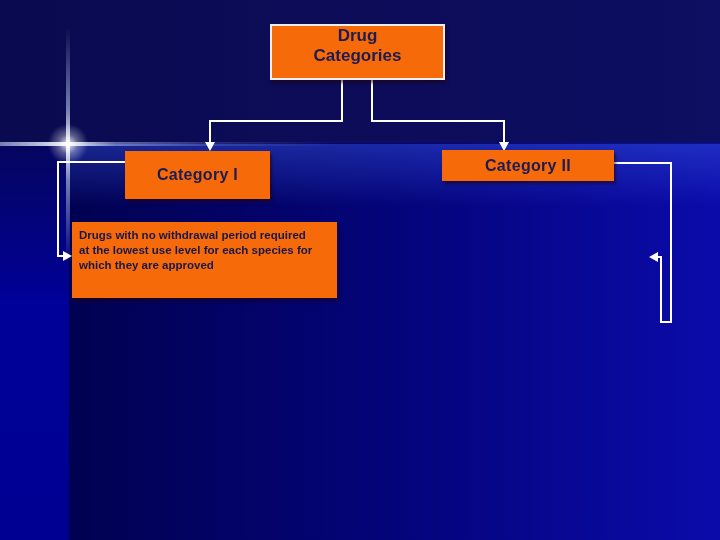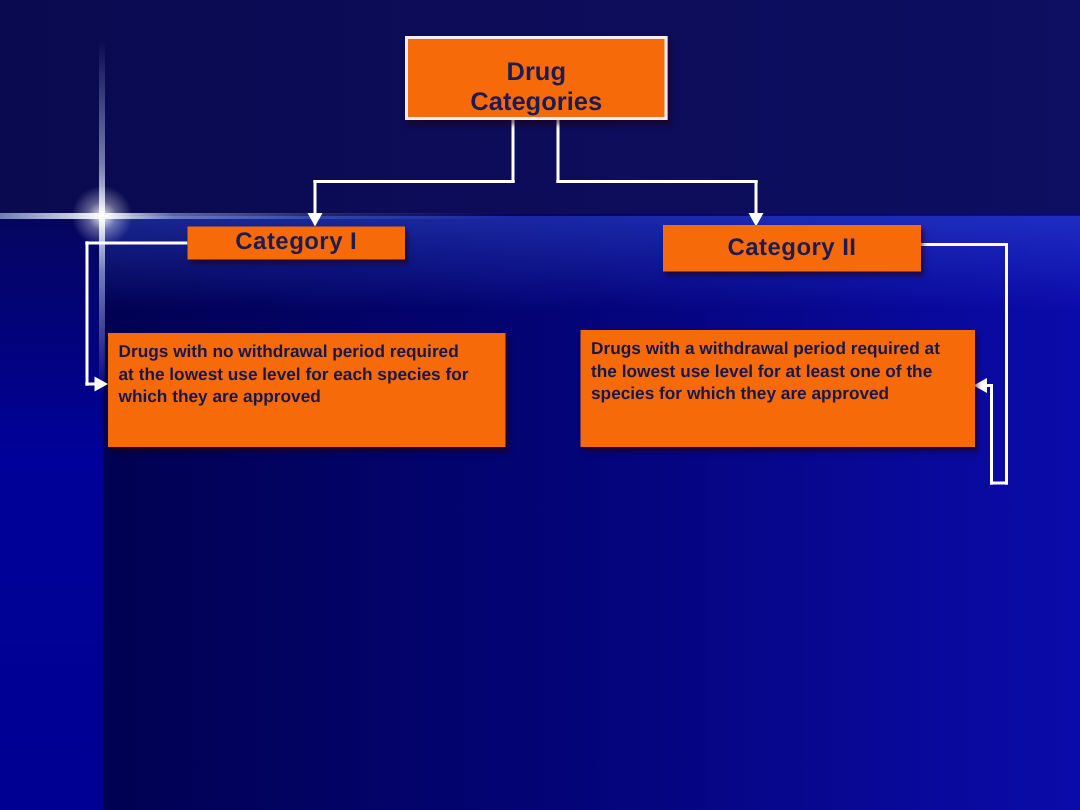--- a/index.html
+++ b/index.html
@@ -39,26 +39,26 @@
     background:radial-gradient(circle, rgba(255,255,255,0.95) 0%, rgba(255,255,255,0.35) 32%, rgba(255,255,255,0) 68%);
   }
   
   .obox {
     position:absolute; background:#f76a0a; color:#1c1c52; font-weight:bold;
     box-shadow:2px 3px 3px rgba(35,0,12,0.55); box-sizing:border-box;
   }
   .title-box {
     left:270px; top:24px; width:175px; height:56px;
     border:2px solid #efefef;
-    display:flex; align-items:flex-end; justify-content:center;
+    display:flex; align-items:flex-start; justify-content:center;
     text-align:center; font-size:17px; line-height:1.18;
   }
   .title-box span { display:inline-block; max-width:110px; }
   .cat-box { display:flex; align-items:center; justify-content:center; font-size:16px; letter-spacing:0.3px; }
-  .cat1 { left:125px; top:151px; width:145px; height:22px; }
+  .cat1 { left:125px; top:151px; width:145px; height:48px; }
   .cat2 { left:442px; top:150px; width:172px; height:31px; }
   .desc {
     font-size:11.5px; line-height:1.32; padding:6px 20px 4px 7px;
     color:#18184a; text-align:left;
   }
   .desc1 { left:72px; top:222px; width:265px; height:76px; }
   .desc2 { left:387px; top:220px; width:263px; height:78px; }
   
   .cline { position:absolute; background:#ffffff; }
   .c-t-v1 { left:341px; top:80px;  width:2px;  height:42px; }
@@ -127,17 +127,14 @@
   </div>
 
   <div class="obox cat-box cat2">
     <span>Category II</span>
   </div>
 
   <div class="obox desc desc1">
     <span>Drugs with no withdrawal period required at the lowest use level for each species for which they are approved</span>
   </div>
 
-  <div class="obox desc desc2">
-    <span>Drugs with a withdrawal period required at the lowest use level for at least one of the species for which they are approved</span>
-  </div>
 
 </div>
 
 </body></html>

